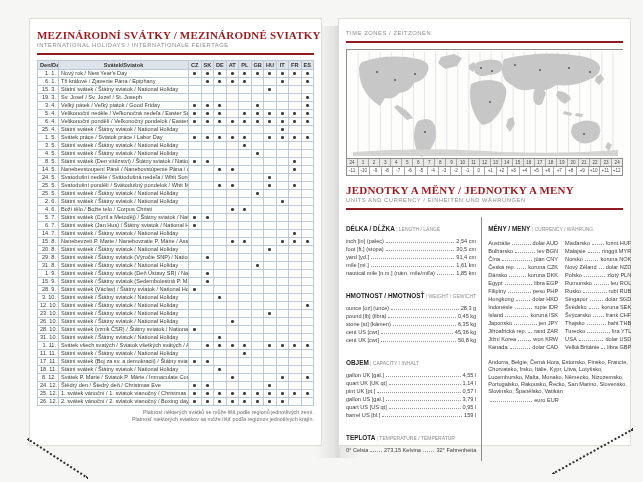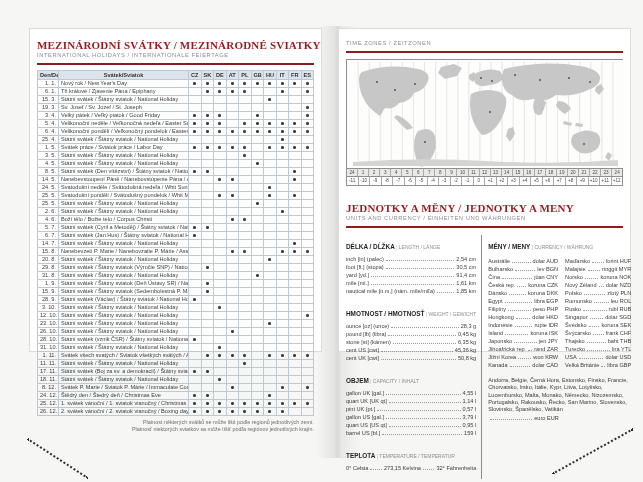--- a/index.html
+++ b/index.html
@@ -1,17 +1,17 @@
 <!DOCTYPE html>
 <html><head>
 <meta charset="utf-8">
 <style>
   html,body{margin:0;padding:0;}
   body{width:643px;height:482px;position:relative;background:#f6f6f4;font-family:"Liberation Sans",sans-serif;overflow:hidden;}
-  .page{position:absolute;top:28px;width:293px;height:324px;background:#ffffff;border:1px solid #dcdcd8;box-sizing:border-box;padding:10px 7px 6px 7px;}
+  .page{position:absolute;top:18px;width:293px;height:428px;background:#ffffff;border:1px solid #dcdcd8;box-sizing:border-box;padding:10px 7px 6px 7px;}
   .page-left{left:29px;}
   .page-right{left:338px;}
   .gutter{position:absolute;top:26px;left:316px;width:44px;height:432px;background:linear-gradient(90deg,rgba(0,0,0,0) 0%,rgba(60,60,70,0.10) 42%,rgba(60,60,70,0.16) 50%,rgba(60,60,70,0.08) 58%,rgba(0,0,0,0) 100%);pointer-events:none;}
   .pg-title{font-family:"Liberation Serif",serif;font-weight:bold;font-size:11px;line-height:12px;color:#9a1b1f;letter-spacing:0.2px;white-space:nowrap;}
   .pg-sub{font-size:5.8px;line-height:7px;color:#8d8d8d;letter-spacing:0.55px;margin-top:1px;white-space:nowrap;}
   .pg-rule{border-top:2.5px solid #8d1b20;margin-top:4px;}
   
   .holiday-table{width:100%;border-collapse:collapse;table-layout:fixed;margin-top:5px;}
   .holiday-table th,.holiday-table td{border:0.7px solid #bcc8d4;font-size:5.6px;line-height:7px;color:#3c3c3c;padding:0 2px;height:7.3px;overflow:hidden;white-space:nowrap;box-sizing:border-box;}
   .holiday-table th{background:#dde3ea;font-weight:bold;color:#333;height:9px;text-align:center;}
@@ -23,21 +23,21 @@
   .fn-line{font-size:5.4px;line-height:7px;color:#6d6d6d;text-align:right;}
   
   .map-box{margin-top:6px;border:1px solid #8f8f8f;}
   .map-box svg{display:block;}
   .tz-ruler{display:flex;border-top:0.8px solid #8f8f8f;}
   .tz-cell{flex:1;text-align:center;font-size:4.6px;line-height:7.4px;color:#4a4a4a;border-right:0.6px solid #a9a9a9;height:7.4px;overflow:hidden;}
   .tz-cell:last-child{border-right:none;}
   .tz-hours{background:#e9e9e8;}
   .tz-offsets{background:#ffffff;}
   
-  .units-header{margin-top:16px;}
+  .units-header{margin-top:8px;}
   .units-cols{display:flex;margin-top:7px;}
   .ucol-left{width:146px;box-sizing:border-box;padding-right:5px;}
   .udivider{border-left:0.8px solid #8c8c8c;}
   .ucol-right{flex:1;box-sizing:border-box;padding-left:6px;}
   .u-sec{margin-bottom:7px;}
   .u-title{margin-bottom:2px;white-space:nowrap;}
   .u-main{font-weight:bold;font-size:6.4px;color:#1f1f1f;}
   .u-sub{font-size:5px;color:#8d8d8d;}
   .u-sub::before{content:" | ";color:#b5b5b5;}
   .lead-row{display:flex;align-items:flex-end;font-size:5.6px;line-height:8px;color:#3c3c3c;}

